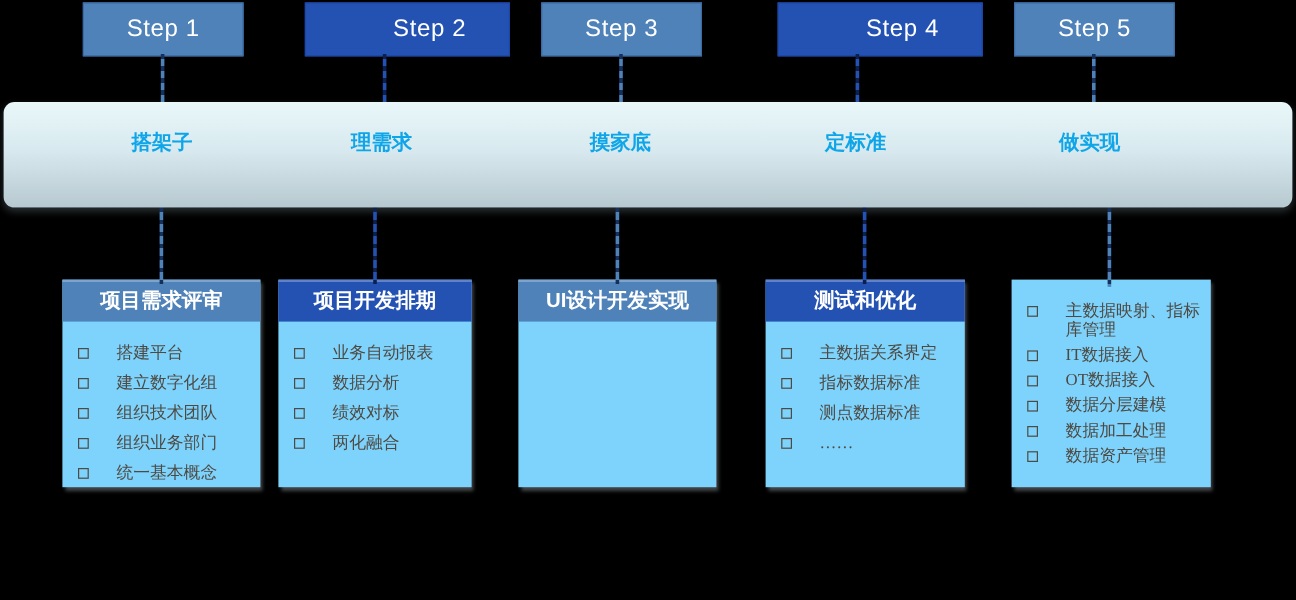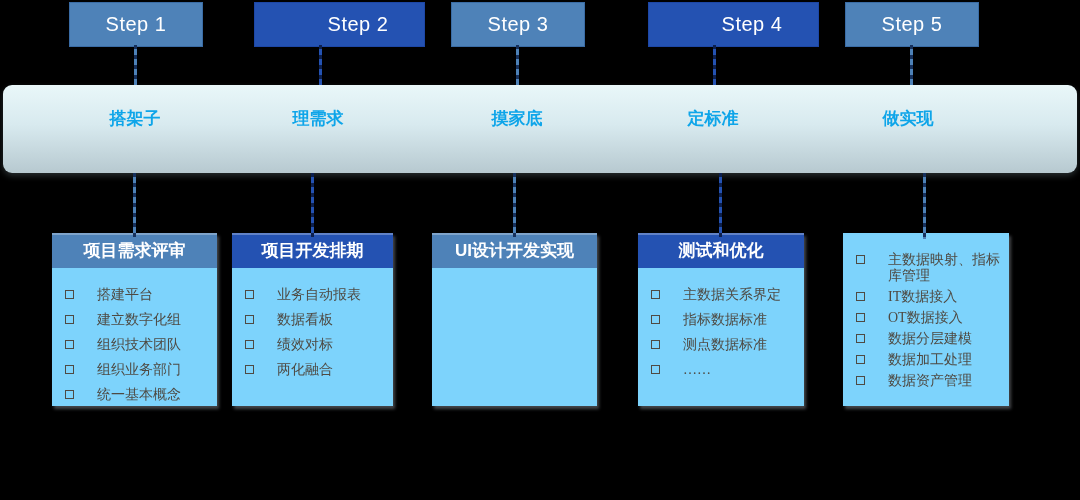--- a/index.html
+++ b/index.html
@@ -118,21 +118,21 @@
 
   <div class="card" style="left:232px;width:161px">
     <div class="card-header dark">项目开发排期</div>
     <ul class="card-list">
       <li>
           <span class="sq"></span>
           <span>业务自动报表</span>
         </li>
       <li>
           <span class="sq"></span>
-          <span>数据看板</span>
+          <span>数据分析</span>
         </li>
       <li>
           <span class="sq"></span>
           <span>绩效对标</span>
         </li>
       <li>
           <span class="sq"></span>
           <span>两化融合</span>
         </li>
     </ul>

